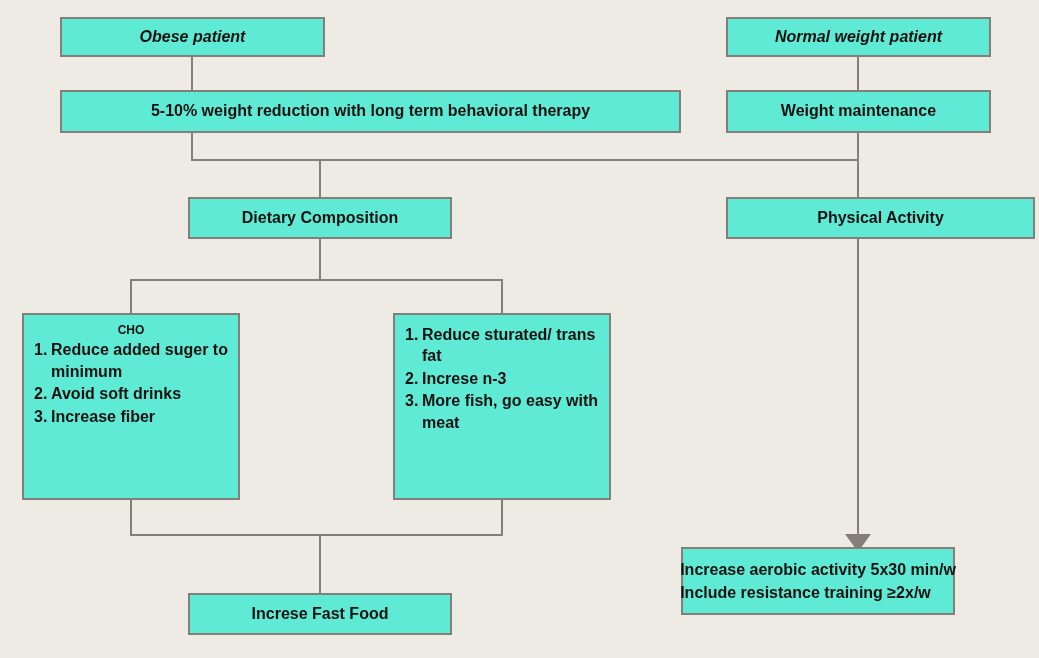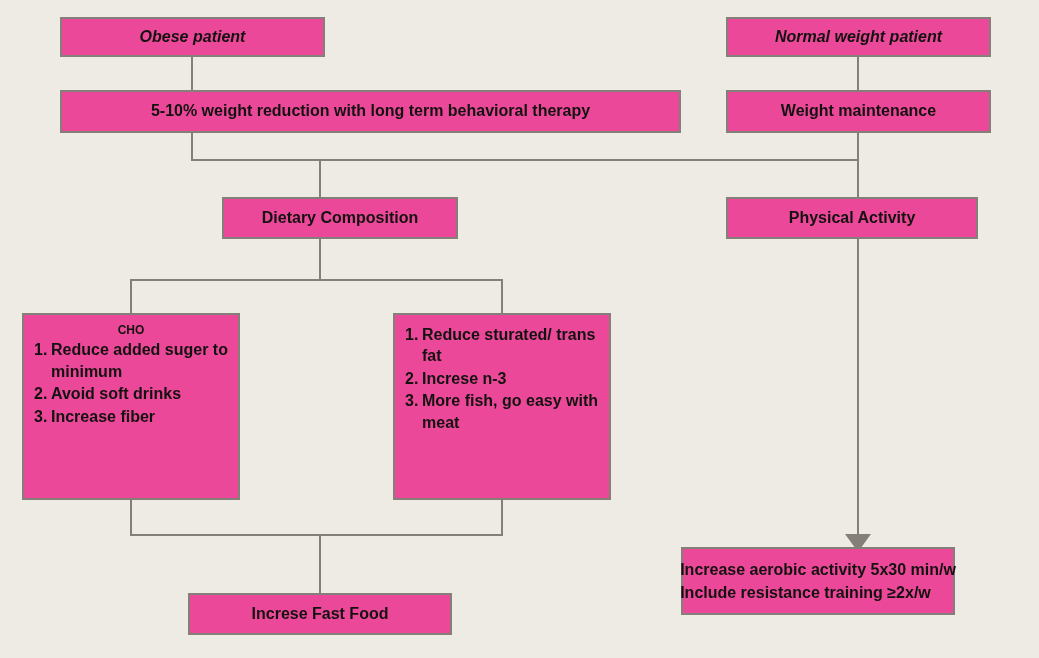--- a/index.html
+++ b/index.html
@@ -24,21 +24,21 @@
     position: absolute;
     left: 0;
     top: 0;
     width: 1039px;
     height: 658px;
     pointer-events: none;
   }
   .node {
     position: absolute;
     box-sizing: border-box;
-    background: #ec4899;
+    background: #5eead4;
     border: 2px solid #847f78;
     display: flex;
     align-items: center;
     justify-content: center;
     color: #141210;
     font-family: "Liberation Sans", sans-serif;
     font-weight: bold;
     font-size: 16px;
     line-height: 1.28;
     text-align: center;
@@ -133,25 +133,25 @@
   </div>
 
   <div class="node" style="left:60px; top:90px; width:621px; height:43px;">
     <span>5-10% weight reduction with long term behavioral therapy</span>
   </div>
 
   <div class="node" style="left:726px; top:90px; width:265px; height:43px;">
     <span>Weight maintenance</span>
   </div>
 
-  <div class="node" style="left:188px; top:197px; width:236px; height:42px;margin-left:34px;">
+  <div class="node" style="left:188px; top:197px; width:264px; height:42px;">
     <span>Dietary Composition</span>
   </div>
 
-  <div class="node" style="left:726px; top:197px; width:252px; height:42px;">
+  <div class="node" style="left:726px; top:197px; width:309px; height:42px;">
     <span>Physical Activity</span>
   </div>
 
   <div class="node listbox" style="left:22px; top:313px; width:218px; height:187px;">
     <span class="box-title">CHO</span>
     <div class="li">
       <span class="num">1.</span>
       <span class="txt">Reduce added suger to minimum</span>
     </div>
     <div class="li">

